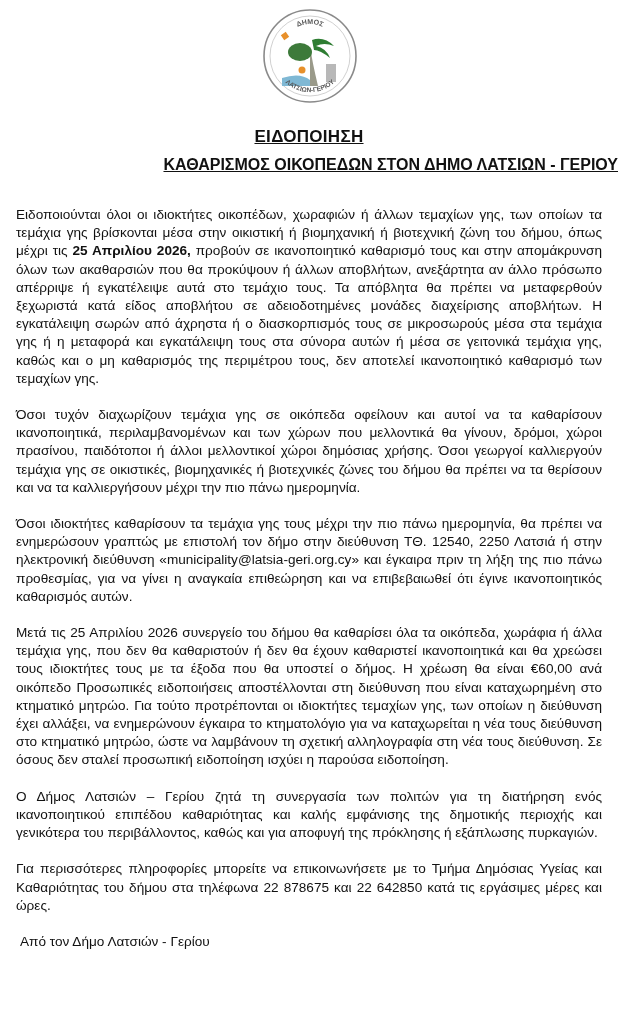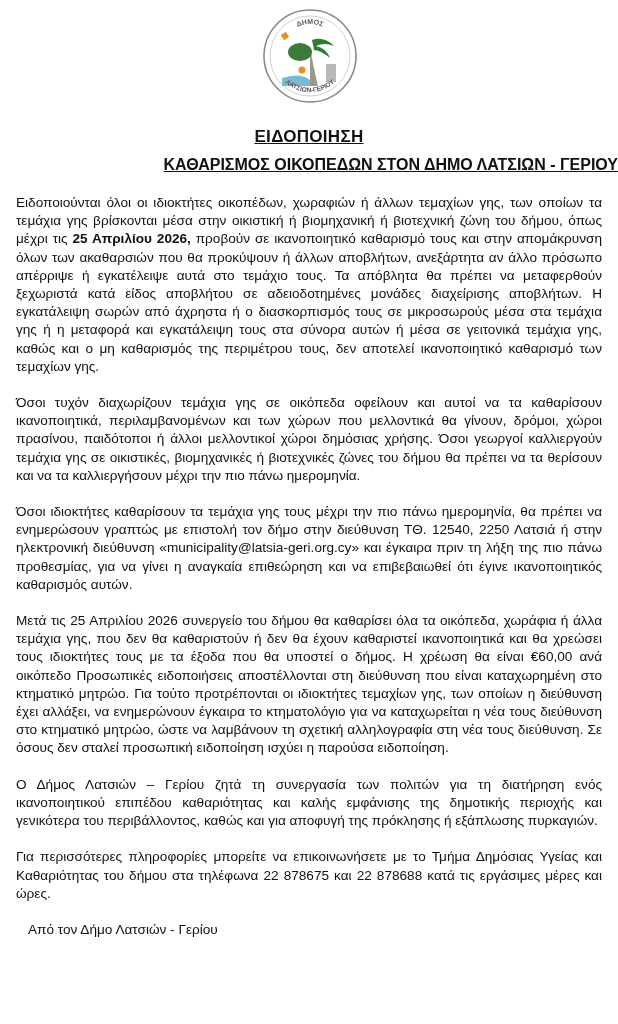--- a/index.html
+++ b/index.html
@@ -20,23 +20,23 @@
   .subtitle {
     position: absolute; left: 0; right: 0; top: 156px;
     text-align: right; font-weight: bold; font-size: 16px;
     text-decoration: underline;
   }
   .body {
     position: absolute; left: 16px; right: 16px; top: 194px;
     font-size: 13.6px; line-height: 18.2px;
   }
   .body p {
-    margin: 0 0 18px 0; text-align: justify;
+    margin: 12px 0 18px 0; text-align: justify;
   }
-  .sig { margin: 12px; line-height: 18.2px; }
+  .sig { margin: 4px; line-height: 18.2px; }
   b { font-weight: bold; }
 </style>
 </head>
 <body>
 
 <div class="logo">
   <svg width="100" height="100" viewBox="0 0 100 100">
     <defs>
       <path id="arcTop" d="M 22 46 A 28 28 0 0 1 78 46"></path>
       <path id="arcBot" d="M 16 62 A 36 36 0 0 0 84 62"></path>
@@ -57,15 +57,15 @@
 
 <div class="title">ΕΙΔΟΠΟΙΗΣΗ</div>
 <div class="subtitle">ΚΑΘΑΡΙΣΜΟΣ ΟΙΚΟΠΕΔΩΝ ΣΤΟΝ ΔΗΜΟ ΛΑΤΣΙΩΝ - ΓΕΡΙΟΥ</div>
 
 <div class="body">
   <p><span>Ειδοποιούνται όλοι οι ιδιοκτήτες οικοπέδων, χωραφιών ή άλλων τεμαχίων γης, των οποίων τα τεμάχια γης βρίσκονται μέσα στην οικιστική ή βιομηχανική ή βιοτεχνική ζώνη του δήμου, όπως μέχρι τις </span><b>25 Απριλίου 2026,</b><span> προβούν σε ικανοποιητικό καθαρισμό τους και στην απομάκρυνση όλων των ακαθαρσιών που θα προκύψουν ή άλλων αποβλήτων, ανεξάρτητα αν άλλο πρόσωπο απέρριψε ή εγκατέλειψε αυτά στο τεμάχιο τους. Τα απόβλητα θα πρέπει να μεταφερθούν ξεχωριστά κατά είδος αποβλήτου σε αδειοδοτημένες μονάδες διαχείρισης αποβλήτων. Η εγκατάλειψη σωρών από άχρηστα ή ο διασκορπισμός τους σε μικροσωρούς μέσα στα τεμάχια γης ή η μεταφορά και εγκατάλειψη τους στα σύνορα αυτών ή μέσα σε γειτονικά τεμάχια γης, καθώς και ο μη καθαρισμός της περιμέτρου τους, δεν αποτελεί ικανοποιητικό καθαρισμό των τεμαχίων γης.</span></p>
   <p>Όσοι τυχόν διαχωρίζουν τεμάχια γης σε οικόπεδα οφείλουν και αυτοί να τα καθαρίσουν ικανοποιητικά, περιλαμβανομένων και των χώρων που μελλοντικά θα γίνουν, δρόμοι, χώροι πρασίνου, παιδότοποι ή άλλοι μελλοντικοί χώροι δημόσιας χρήσης. Όσοι γεωργοί καλλιεργούν τεμάχια γης σε οικιστικές, βιομηχανικές ή βιοτεχνικές ζώνες του δήμου θα πρέπει να τα θερίσουν και να τα καλλιεργήσουν μέχρι την πιο πάνω ημερομηνία.</p>
   <p>Όσοι ιδιοκτήτες καθαρίσουν τα τεμάχια γης τους μέχρι την πιο πάνω ημερομηνία, θα πρέπει να ενημερώσουν γραπτώς με επιστολή τον δήμο στην διεύθυνση ΤΘ. 12540, 2250 Λατσιά ή στην ηλεκτρονική διεύθυνση «municipality@latsia-geri.org.cy» και έγκαιρα πριν τη λήξη της πιο πάνω προθεσμίας, για να γίνει η αναγκαία επιθεώρηση και να επιβεβαιωθεί ότι έγινε ικανοποιητικός καθαρισμός αυτών.</p>
   <p>Μετά τις 25 Απριλίου 2026 συνεργείο του δήμου θα καθαρίσει όλα τα οικόπεδα, χωράφια ή άλλα τεμάχια γης, που δεν θα καθαριστούν ή δεν θα έχουν καθαριστεί ικανοποιητικά και θα χρεώσει τους ιδιοκτήτες τους με τα έξοδα που θα υποστεί ο δήμος. Η χρέωση θα είναι €60,00 ανά οικόπεδο Προσωπικές ειδοποιήσεις αποστέλλονται στη διεύθυνση που είναι καταχωρημένη στο κτηματικό μητρώο. Για τούτο προτρέπονται οι ιδιοκτήτες τεμαχίων γης, των οποίων η διεύθυνση έχει αλλάξει, να ενημερώνουν έγκαιρα το κτηματολόγιο για να καταχωρείται η νέα τους διεύθυνση στο κτηματικό μητρώο, ώστε να λαμβάνουν τη σχετική αλληλογραφία στη νέα τους διεύθυνση. Σε όσους δεν σταλεί προσωπική ειδοποίηση ισχύει η παρούσα ειδοποίηση.</p>
   <p>Ο Δήμος Λατσιών – Γερίου ζητά τη συνεργασία των πολιτών για τη διατήρηση ενός ικανοποιητικού επιπέδου καθαριότητας και καλής εμφάνισης της δημοτικής περιοχής και γενικότερα του περιβάλλοντος, καθώς και για αποφυγή της πρόκλησης ή εξάπλωσης πυρκαγιών.</p>
-  <p>Για περισσότερες πληροφορίες μπορείτε να επικοινωνήσετε με το Τμήμα Δημόσιας Υγείας και Καθαριότητας του δήμου στα τηλέφωνα 22 878675 και 22 878688 κατά τις εργάσιμες μέρες και ώρες.</p>
+  <p>Για περισσότερες πληροφορίες μπορείτε να επικοινωνήσετε με το Τμήμα Δημόσιας Υγείας και Καθαριότητας του δήμου στα τηλέφωνα 22 878675 και 22 642850 κατά τις εργάσιμες μέρες και ώρες.</p>
   <div class="sig">Από τον Δήμο Λατσιών - Γερίου</div>
 </div>
 
 </body></html>

